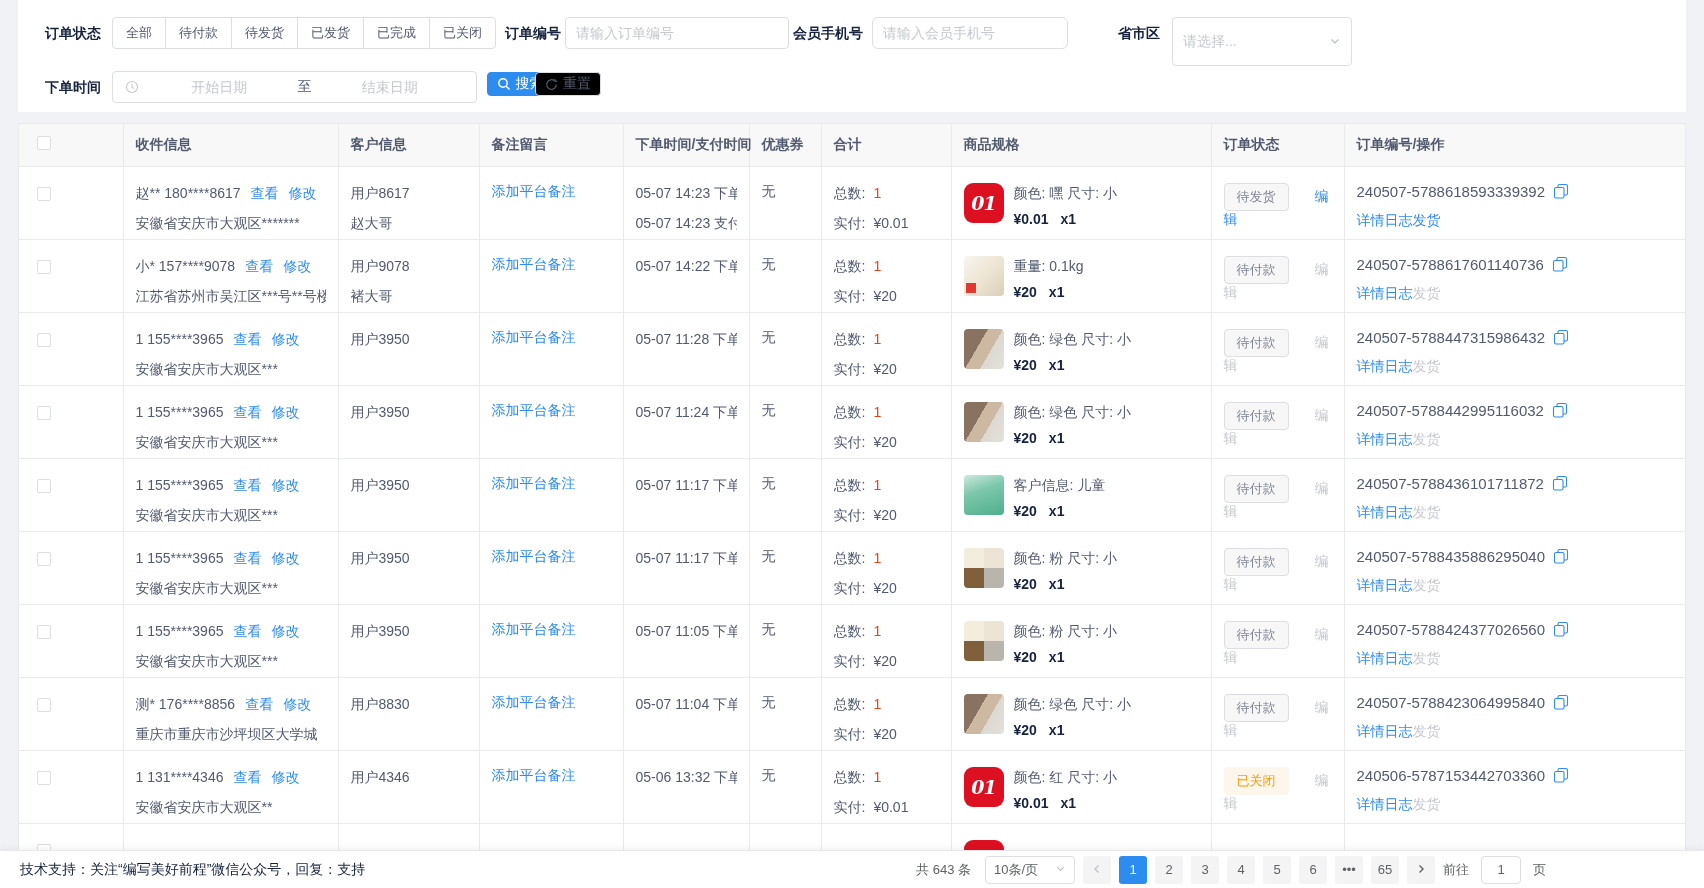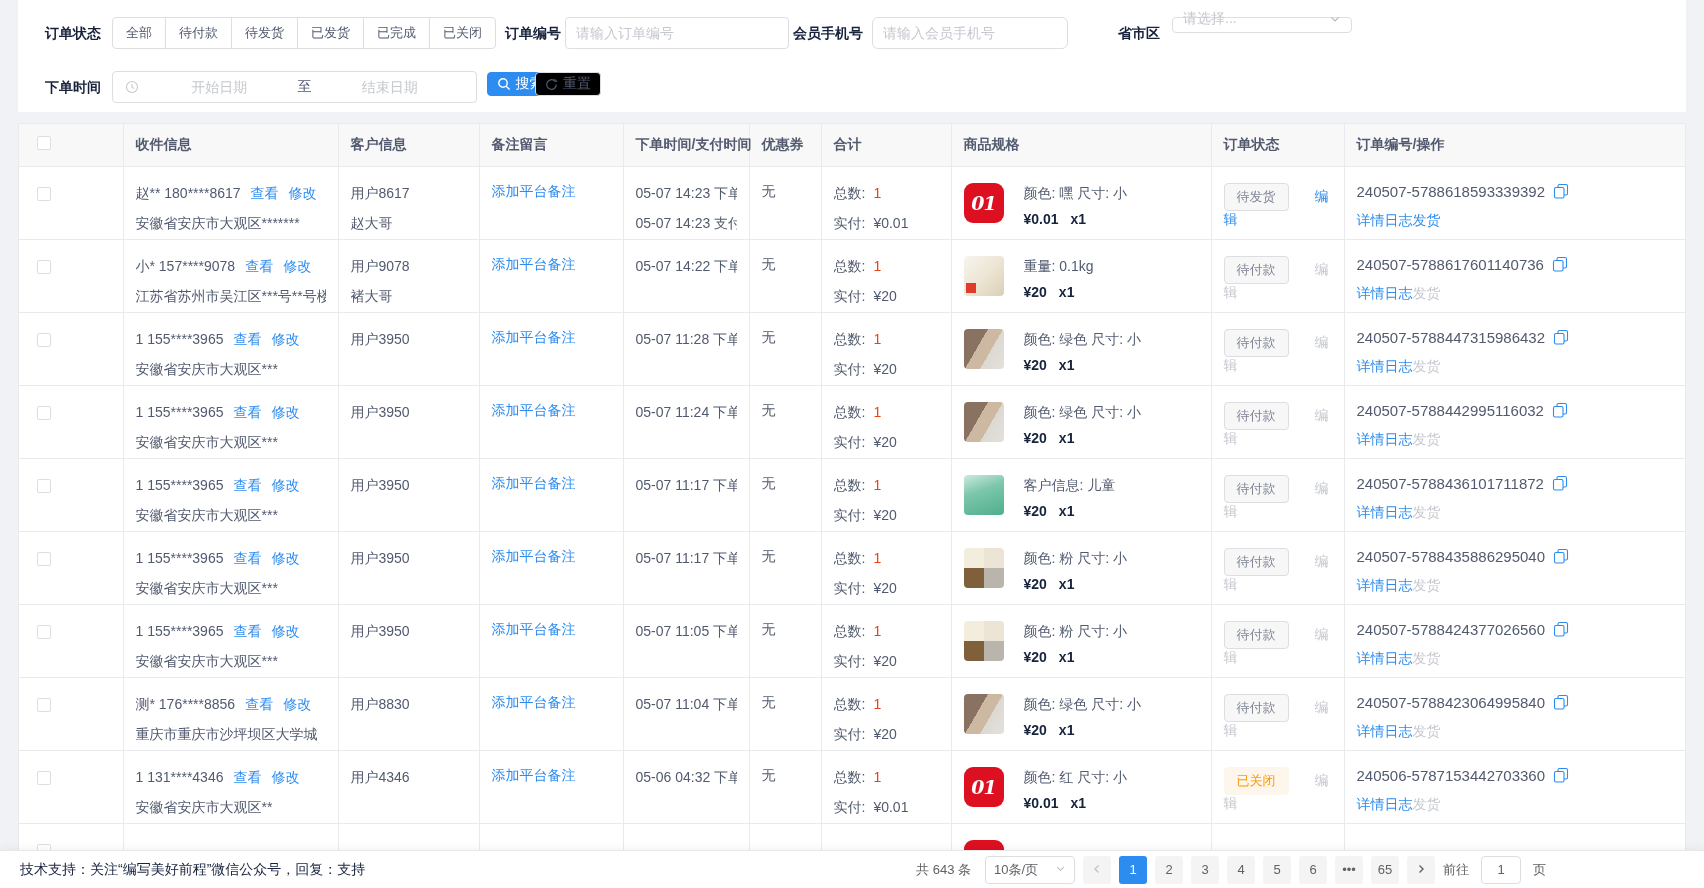--- a/index.html
+++ b/index.html
@@ -8,21 +8,21 @@
 
   
   .filter-card{position:absolute;left:18px;top:0;width:1668px;height:112px;background:#fff}
   .f-label{position:absolute;font-weight:700;color:#17233d;font-size:14px;white-space:nowrap}
   .btn-group{position:absolute;left:94px;top:17px;display:flex}
   .group-btn{height:32px;padding:0 13px;background:#fff;border:1px solid #dcdee2;color:#515a6e;font-size:13px;margin-left:-1px;cursor:pointer;font-family:inherit;white-space:nowrap}
   .group-btn:first-child{border-radius:4px 0 0 4px;margin-left:0}
   .group-btn:last-child{border-radius:0 4px 4px 0}
   .text-input{height:32px;border:1px solid #dcdee2;border-radius:4px;padding:0 10px;font-size:14px;color:#515a6e;outline:none;font-family:inherit;background:#fff}
   .text-input::placeholder{color:#c5c8ce}
-  .fake-select{position:absolute;height:16px;border:1px solid #dcdee2;border-radius:4px;background:#fff;display:flex;align-items:flex-end;justify-content:space-between;padding:4px 10px;cursor:pointer}
+  .fake-select{position:absolute;height:49px;border:1px solid #dcdee2;border-radius:4px;background:#fff;display:flex;align-items:center;justify-content:space-between;padding:4px 10px;cursor:pointer}
   .fake-select .ph{color:#c5c8ce;font-size:14px}
   .date-range{position:absolute;left:94px;top:71px;width:365px;height:32px;border:1px solid #dcdee2;border-radius:4px;background:#fff;display:flex;align-items:center;padding:0 12px}
   .date-range input{border:none;outline:none;flex:1;text-align:center;font-size:14px;color:#515a6e;font-family:inherit;min-width:0;background:transparent}
   .date-range input::placeholder{color:#c5c8ce}
   .date-sep{color:#515a6e;font-size:14px;padding:0 4px}
   .btn{height:24px;border-radius:4px;font-size:14px;display:inline-flex;align-items:center;justify-content:center;gap:5px;cursor:pointer;border:1px solid transparent;font-family:inherit}
   .btn-primary{position:absolute;left:469px;top:72px;width:66px;background:#2d8cf0;color:#fff;border-color:#2d8cf0}
   .btn-plain{position:absolute;left:517px;top:72px;width:66px;background:#000000;color:#515a6e;border-color:#dcdee2}
 
   
@@ -38,21 +38,21 @@
   .checkbox{display:inline-block;width:14px;height:14px;border:1px solid #dcdee2;border-radius:2px;background:#fff;cursor:pointer}
   tbody .checkbox{margin-top:4px}
   .cell-line{line-height:20px;white-space:nowrap;overflow:hidden}
   .mt{margin-top:10px}
   .link{color:#2d8cf0;cursor:pointer;text-decoration:none;font-size:14px}
   .link.disabled{color:#c5c8ce;cursor:default}
   .sp{margin-left:10px}
   .t-label{color:#515a6e}
   .t-count{color:#ed4014;margin-left:8px}
   .t-paid{margin-left:8px}
-  .product-cell{display:flex;gap:20px;align-items:flex-start}
+  .product-cell{display:flex;gap:10px;align-items:flex-start}
   .product-info{min-width:0}
   .price-line{margin-top:8px;font-weight:700;color:#17233d}
   .price-line .qty{margin-left:12px}
   .thumb{width:40px;height:40px;border-radius:4px;flex:none;position:relative;overflow:hidden;display:flex;align-items:center;justify-content:center;font-size:0}
   .thumb-red01{background:#dd1021;border-radius:9px;color:#fff;font-size:19px;font-weight:700;font-style:italic;font-family:"DejaVu Serif",serif;letter-spacing:-1px}
   .thumb-product{background:linear-gradient(135deg,#f8f5ee 0%,#ece4d2 55%,#d9cfb8 100%)}
   .thumb-product::after{content:"";position:absolute;left:2px;bottom:3px;width:10px;height:10px;background:#e03a2f}
   .thumb-model{background:linear-gradient(120deg,#8a7263 0%,#8a7263 38%,#cdb9a2 38%,#cdb9a2 62%,#dcd8d2 62%,#e4e1dc 100%)}
   .thumb-green{background:linear-gradient(160deg,#cdeade 0%,#7cc7ab 40%,#4fae8d 100%)}
   .thumb-hangers{background-image:linear-gradient(#f3eddd,#f3eddd),linear-gradient(#ece5d6,#ece5d6),linear-gradient(#80603a,#80603a),linear-gradient(#b9b5ad,#b9b5ad);background-size:50% 50%;background-position:0 0,100% 0,0 100%,100% 100%;background-repeat:no-repeat}
@@ -589,21 +589,21 @@
         <span>1 131****4346</span><a class="link sp">查看</a><a class="link sp">修改</a>
       </div>
       <div class="cell-line mt">安徽省安庆市大观区**</div>
     </td>
     <td>
       <div class="cell-line">用户4346</div>
 
     </td>
     <td><a class="link">添加平台备注</a></td>
     <td>
-      <div class="cell-line">05-06 04:32 下单</div>
+      <div class="cell-line">05-06 13:32 下单</div>
 
     </td>
     <td><span>无</span></td>
     <td>
       <div class="cell-line"><span class="t-label">总数:</span><span class="t-count">1</span></div>
       <div class="cell-line mt"><span class="t-label">实付:</span><span class="t-paid">¥0.01</span></div>
     </td>
     <td>
       <div class="product-cell">
         <div class="thumb thumb-red01">01</div>

